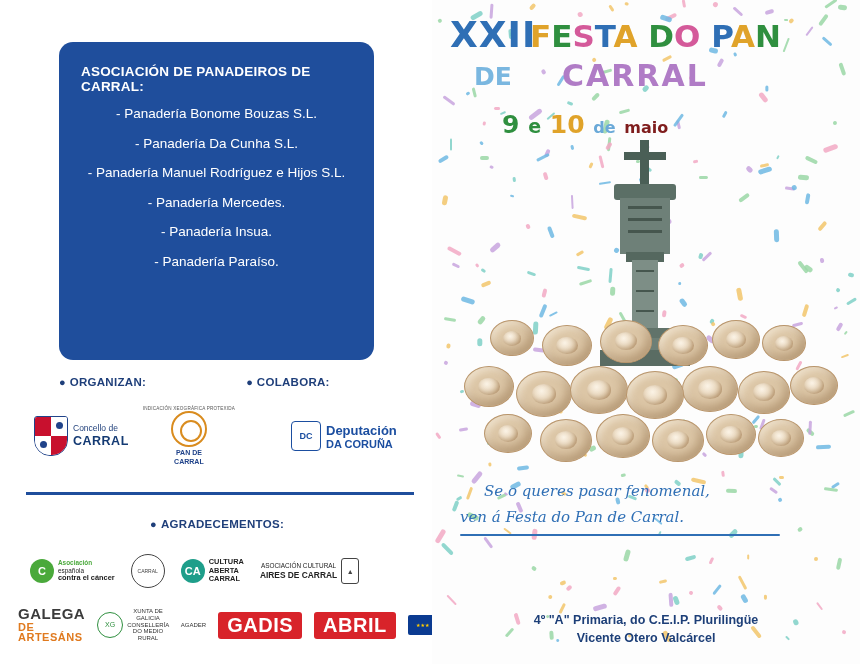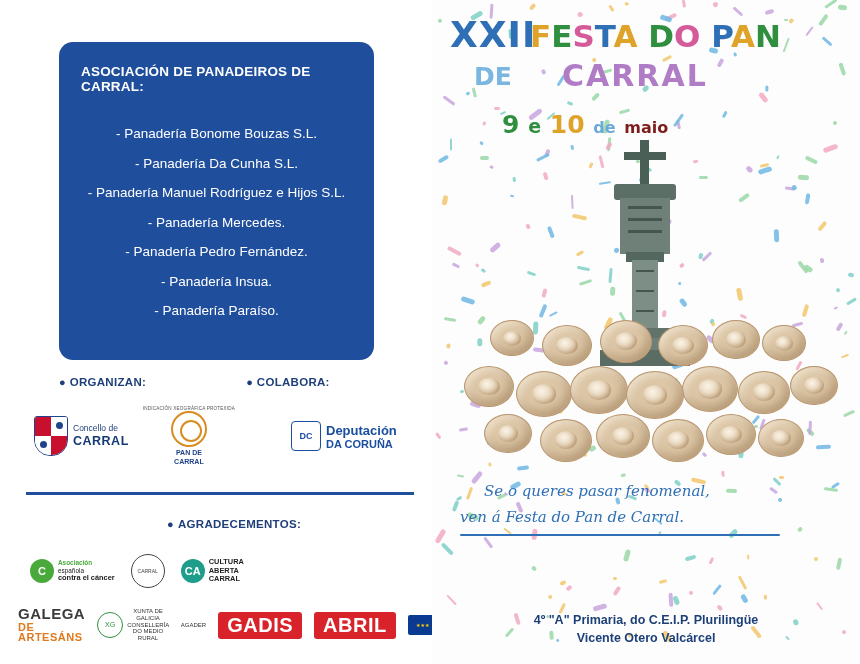--- a/index.html
+++ b/index.html
@@ -35,21 +35,21 @@
     color:#ffffff;
   }
   .bakery-list { list-style:none; margin:0; padding:0; text-align:center; }
   .bakery-list li {
     font-size:13.5px;
     line-height:1.15;
     margin:14px 0 0 0;
     color:#ffffff;
     white-space:nowrap;
   }
-  .bakery-list li:first-child { margin-top:32px; }
+  .bakery-list li:first-child { margin-top:12px; }
 
   
   .org-row {
     position:absolute;
     left:59px; top:372px;
     width:340px;
     display:flex;
     justify-content:flex-start;
     gap:100px;
   }
@@ -109,21 +109,21 @@
   .dep-text .l2 { font-size:11px; font-weight:bold; color:#1b4ea0; }
 
   
   .divider {
     position:absolute; left:26px; top:492px; width:388px; height:3px;
     background:#1f4e9c;
   }
 
   
   .thanks-head {
-    position:absolute; left:167px; top:518px;
+    position:absolute; left:150px; top:518px;
     font-size:11.5px; font-weight:bold; color:#1f3f7a; letter-spacing:.3px;
   }
   .thanks-row-1 {
     position:absolute; left:30px; top:545px; width:400px; height:52px;
     display:flex; align-items:center; gap:16px;
   }
   .thanks-row-2 {
     position:absolute; left:18px; top:596px; width:420px; height:58px;
     display:flex; align-items:center; gap:12px;
   }
@@ -231,21 +231,20 @@
 
   <div class="left-panel">
 
     <div class="blue-box">
       <div class="blue-title">ASOCIACIÓN DE PANADEIROS DE CARRAL:</div>
       <ul class="bakery-list">
         <li>- Panadería Bonome Bouzas S.L.</li>
         <li>- Panadería Da Cunha S.L.</li>
         <li>- Panadería Manuel Rodríguez e Hijos S.L.</li>
         <li>- Panadería Mercedes.</li>
-        <li>- Panadería Pedro Fernández.</li>
         <li>- Panadería Insua.</li>
         <li>- Panadería Paraíso.</li>
       </ul>
     </div>
 
     <div class="org-row">
       <div>
         <span class="bullet">●</span><span class="section-head">ORGANIZAN:</span>
       </div>
       <div>
@@ -311,20 +310,27 @@
 
       <div class="t-logo">
         <div class="circle-mark" style="background:#1e9e8a;">CA</div>
         <div class="t-text">
           <div class="b">CULTURA</div>
           <div class="b">ABERTA</div>
           <div class="b">CARRAL</div>
         </div>
       </div>
 
+      <div class="t-logo">
+        <div class="t-text" style="text-align:center;">
+          <div>ASOCIACIÓN CULTURAL</div>
+          <div class="b" style="font-size:8.4px;">AIRES DE CARRAL</div>
+        </div>
+        <div class="ring-mark" style="border-radius:3px;width:18px;height:26px;">▲</div>
+      </div>
     </div>
 
     <div class="thanks-row-2">
       <div class="galega">
         <div>GALEGA</div>
         <div class="or">DE</div>
         <div class="or">ARTESÁNS</div>
       </div>
 
       <div class="t-logo">

